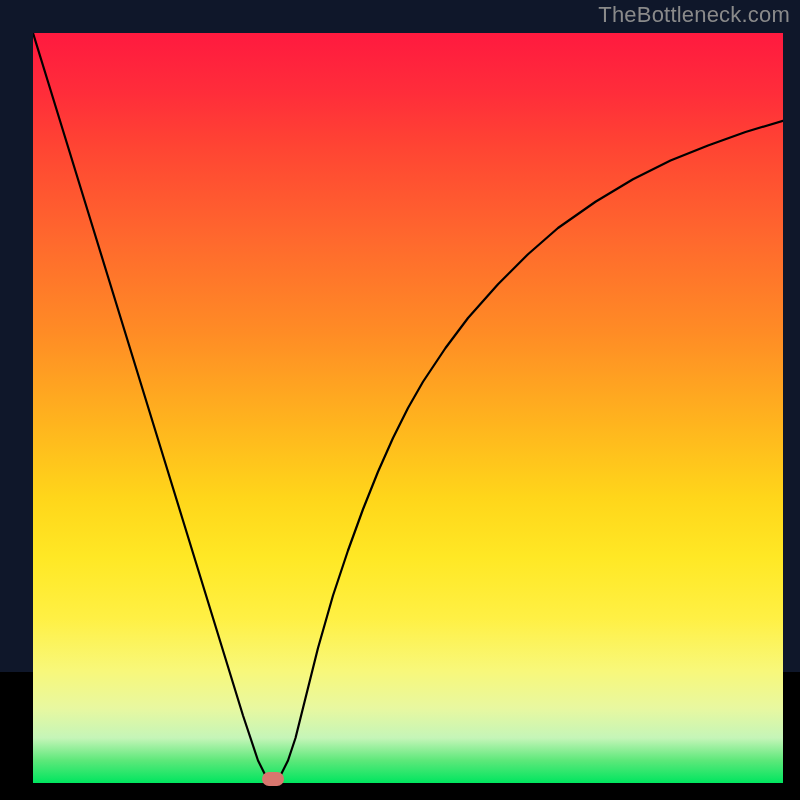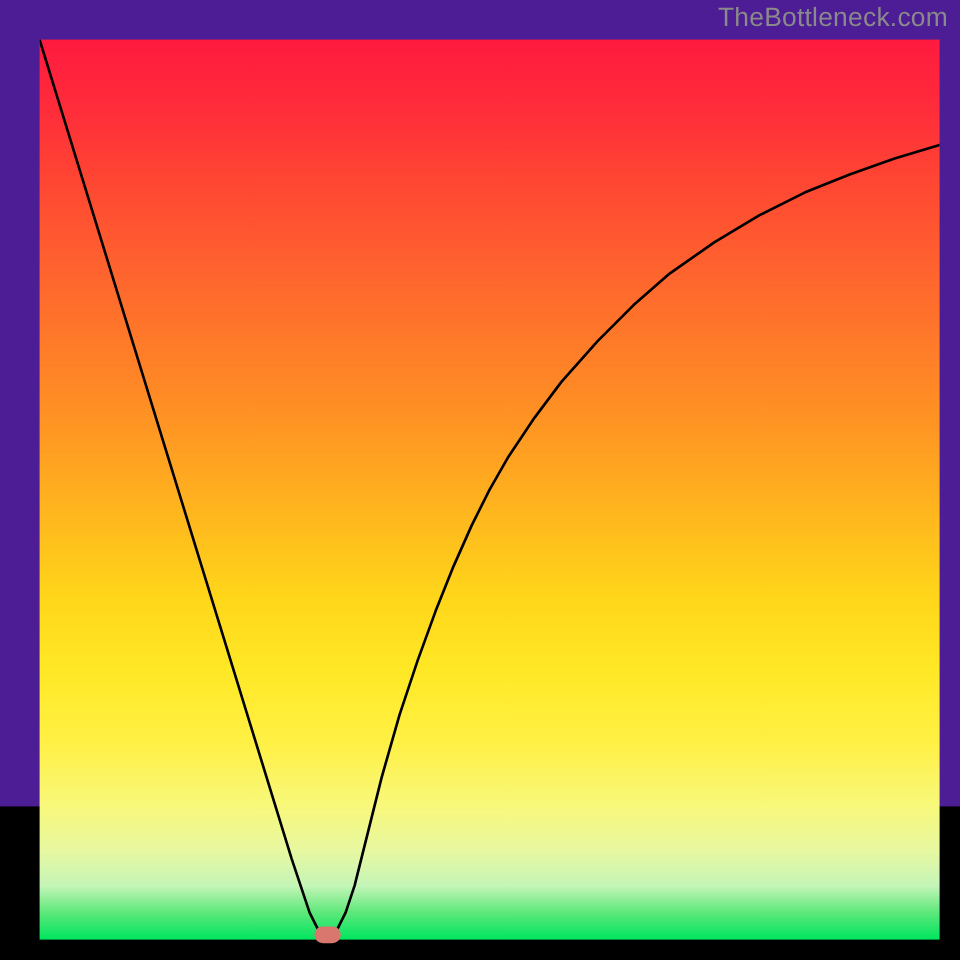--- a/index.html
+++ b/index.html
@@ -8,21 +8,21 @@
     width: 800px;
     height: 800px;
     background: #000;
     overflow: hidden;
     font-family: Arial, Helvetica, sans-serif;
   }
   .stage {
     position: relative;
     width: 800px;
     height: 672px;
-    background: #4c1d95;
+    background: #0f172a;
   }
   .plot {
     position: absolute;
     left: 33px;
     top: 33px;
     width: 750px;
     height: 750px;
     background: linear-gradient(
       to bottom,
       #ff1a3f 0%,

